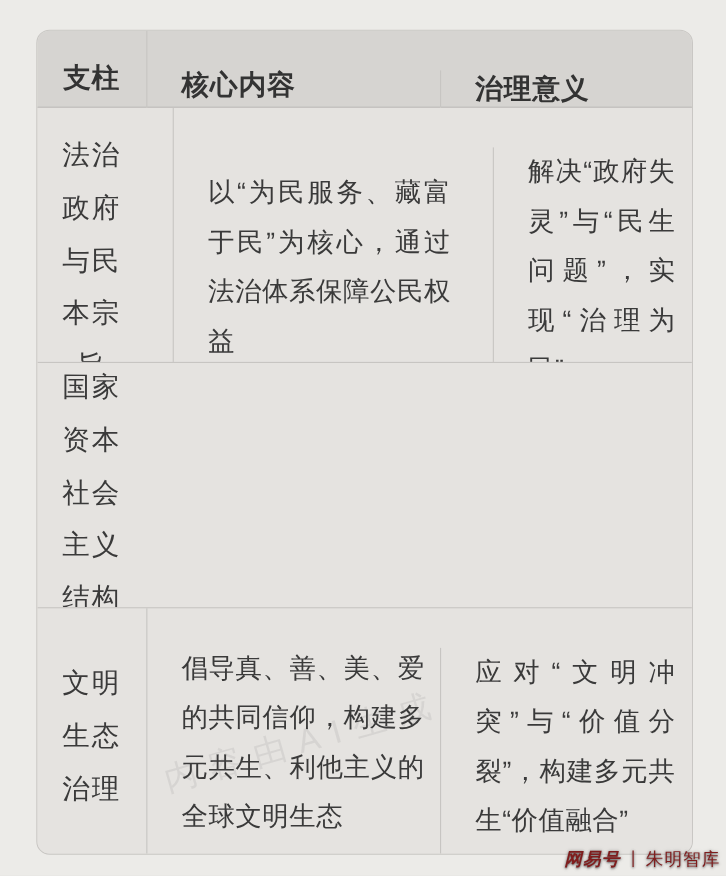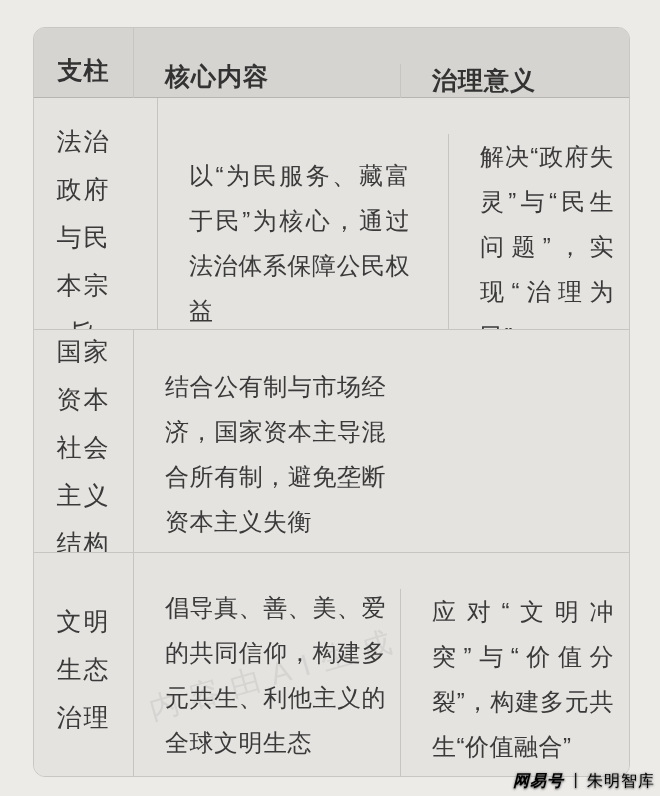--- a/index.html
+++ b/index.html
@@ -82,21 +82,21 @@
     letter-spacing: 12px;
     color: rgba(90, 90, 90, 0.10);
     pointer-events: none;
     white-space: nowrap;
   }
   .publisher {
     position: absolute;
     right: 5px;
     bottom: 4px;
     font-size: 16px;
-    color: #000000;
+    color: #7f1d1d;
     text-shadow: 0 1px 2px rgba(90,90,90,0.85), 0 0 3px rgba(110,110,110,0.6);
     letter-spacing: 1px;
     white-space: nowrap;
   }
   .publisher .platform {
     font-weight: 700;
     font-style: italic;
     margin-right: 2px;
   }
   .publisher .sep { margin: 0 2px; opacity: 0.9; }
@@ -121,23 +121,20 @@
     </div>
     <div class="cell c3">
       <p>解决“政府失灵”与“民生问题”，实现“治理为民”</p>
     </div>
   </div>
 
   <div class="trow trow-2">
     <div class="cell c1">
       <span class="pillar">国家资本社会主义结构</span>
     </div>
-    <div class="cell c2">
-      <p>结合公有制与市场经济，国家资本主导混合所有制，避免垄断资本主义失衡</p>
-    </div>
   </div>
 
   <div class="trow trow-3">
     <div class="cell c1">
       <span class="pillar">文明生态治理</span>
     </div>
     <div class="cell c2">
       <p>倡导真、善、美、爱的共同信仰，构建多元共生、利他主义的全球文明生态</p>
     </div>
     <div class="cell c3">

